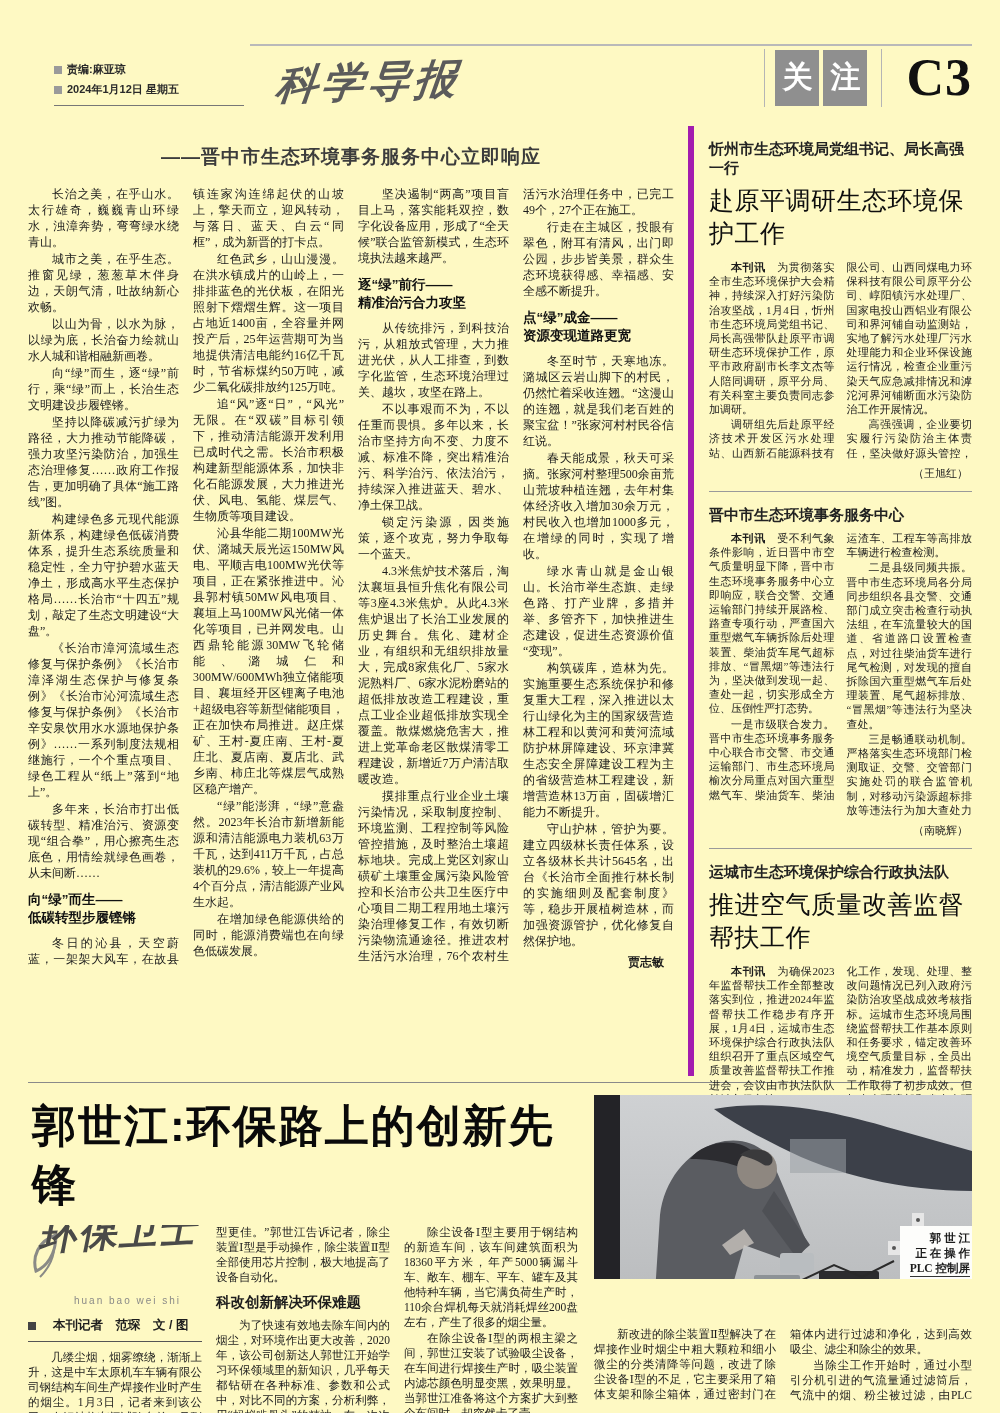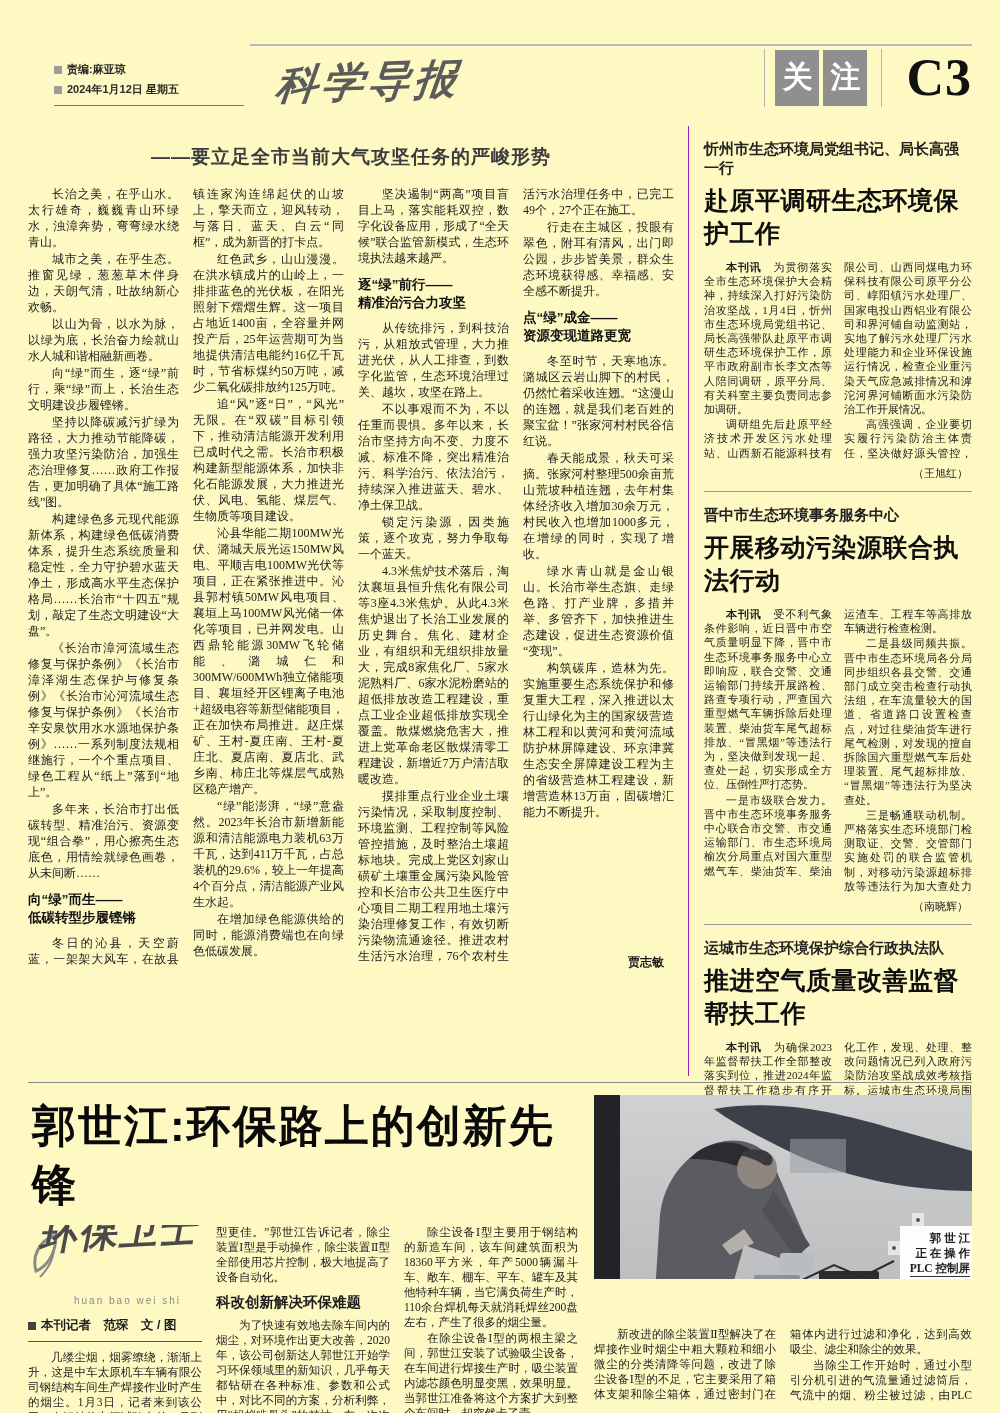--- a/index.html
+++ b/index.html
@@ -34,26 +34,26 @@
     letter-spacing:4px; margin-top:22px; }
   .main-subtitle { text-align:center; font-family:"Liberation Sans","DejaVu Sans",sans-serif;
     font-size:19px; font-weight:bold; color:#3c3c3c; margin:18px 0 16px 0; letter-spacing:1px; }
   .main-cols { column-count:4; column-gap:14px; column-fill:auto; height:788px; overflow:hidden;
     font-size:12px; line-height:16px; text-align:justify; }
   .para { text-indent:2em; margin:0 0 1px 0; }
   .col-subhead { font-family:"Liberation Sans","DejaVu Sans",sans-serif; font-size:13.5px;
     line-height:18px; margin:10px 0 8px 0; white-space:pre-line; color:#111; break-inside:avoid; }
   .main-sig { width:660px; margin-top:-20px; text-align:right; font-weight:bold; font-size:12px; padding-right:24px; }
   
-  .rail { width:284px; border-left:1px solid #a21caf; padding-left:15px; }
+  .rail { width:284px; border-left:6px solid #a21caf; padding-left:15px; }
   .rail-article { padding:6px 0 10px 0; }
   .rail-article + .rail-article { border-top:1px solid #9a9a9a; }
   .kicker { font-family:"Liberation Sans","DejaVu Sans",sans-serif; font-size:15px; font-weight:bold;
     color:#222; margin:8px 0 6px 0; }
-  .rail-title { font-family:"Liberation Sans","DejaVu Sans",sans-serif; font-size:25px; font-weight:700;
+  .rail-title { font-family:"Liberation Sans","DejaVu Sans",sans-serif; font-size:25px; font-weight:400;
     color:#0e0e0e; letter-spacing:0.5px; margin-bottom:10px; }
   .rail-body { column-count:2; column-gap:12px; column-fill:auto; overflow:hidden;
     font-size:11px; line-height:14.2px; text-align:justify; }
   .rail-body-1 { height:206px; } .rail-body-2 { height:292px; } .rail-body-3 { height:196px; }
   .rail-sig { text-align:right; font-weight:normal; font-size:11px; padding-right:4px; }
   
   .bottom-section { border-top:1px solid #8a8a8a; margin-top:6px; padding-top:12px;
     display:flex; height:332px; }
   .feature-left { width:566px; padding-right:16px; }
   .feature-title { font-family:"Liberation Sans","DejaVu Sans",sans-serif; font-size:44px; font-weight:900;
@@ -61,21 +61,21 @@
   .feature-cols { column-count:3; column-gap:14px; column-fill:auto; height:248px; overflow:hidden;
     font-size:11.5px; line-height:15px; text-align:justify; }
   .logo-block { break-inside:avoid; margin-bottom:8px; }
   .logo-art { position:relative; height:78px; }
   .logo-text { font-size:38px; font-weight:bold; font-style:italic; color:#4a4a48;
     letter-spacing:2px; transform:rotate(-3deg); display:inline-block; margin-left:10px; }
   .logo-leaf { position:absolute; left:-2px; top:2px; }
   .logo-pinyin { font-family:"Liberation Sans","DejaVu Sans",sans-serif; font-size:10px; color:#8a8a88;
     letter-spacing:2px; margin:-10px 0 10px 46px; }
   .byline { font-family:"Liberation Sans","DejaVu Sans",sans-serif; font-size:12.5px; font-weight:bold;
-    color:#1d1d1d; border-bottom:1px solid #555; padding-bottom:8px; display:flex; align-items:center; gap:5px; }
+    color:#1d1d1d; border-bottom:1px solid #555; padding-bottom:8px; display:flex; align-items:center; gap:17px; }
   .feature-subhead { font-family:"Liberation Sans","DejaVu Sans",sans-serif; font-size:14.5px;
     margin:10px 0 8px 0; break-inside:avoid; }
   .feature-right { width:378px; display:flex; flex-direction:column;gap:40px; }
   .photo { position:relative; width:378px; height:214px; background:#c6c7c9; overflow:hidden; }
   .caption { position:absolute; right:0; bottom:0; background:#fdfdfb; padding:5px 2px 2px 10px;
     text-align:right; font-size:11.5px; font-weight:bold; line-height:15px; }
   .caption .cap-line:last-child { border-bottom:1px solid #333; }
   .feature-right-body { column-count:2; column-gap:14px; column-fill:auto; height:102px; overflow:hidden;
     margin-top:8px; font-size:11.5px; line-height:15px; text-align:justify; }
 </style>
@@ -102,21 +102,21 @@
       <div class="badge-box">关</div>
       <div class="badge-box">注</div>
       <div class="badge-vline"></div>
       <div class="page-no">C3</div>
     </div>
   </div>
 
   <div class="top-section">
 
     <div class="main-article">
-      <div class="main-subtitle">——要立足全市当前大气攻坚任务的严峻形势</div>
+      <div class="main-subtitle">——晋中市生态环境事务服务中心立即响应</div>
       <div class="main-cols">
           <p class="para">长治之美，在乎山水。太行雄奇，巍巍青山环绿水，浊漳奔势，弯弯绿水绕青山。</p>
           <p class="para">城市之美，在乎生态。推窗见绿，葱葱草木伴身边，天朗气清，吐故纳新心欢畅。</p>
           <p class="para">以山为骨，以水为脉，以绿为底，长治奋力绘就山水人城和谐相融新画卷。</p>
           <p class="para">向“绿”而生，逐“绿”前行，乘“绿”而上，长治生态文明建设步履铿锵。</p>
           <p class="para">坚持以降碳减污扩绿为路径，大力推动节能降碳，强力攻坚污染防治，加强生态治理修复……政府工作报告，更加明确了具体“施工路线”图。</p>
           <p class="para">构建绿色多元现代能源新体系，构建绿色低碳消费体系，提升生态系统质量和稳定性，全力守护碧水蓝天净土，形成高水平生态保护格局……长治市“十四五”规划，敲定了生态文明建设“大盘”。</p>
           <p class="para">《长治市漳河流域生态修复与保护条例》《长治市漳泽湖生态保护与修复条例》《长治市沁河流域生态修复与保护条例》《长治市辛安泉饮用水水源地保护条例》……一系列制度法规相继施行，一个个重点项目、绿色工程从“纸上”落到“地上”。</p>
           <p class="para">多年来，长治市打出低碳转型、精准治污、资源变现“组合拳”，用心擦亮生态底色，用情绘就绿色画卷，从未间断……</p>
           <h3 class="col-subhead">向“绿”而生——
@@ -135,40 +135,40 @@
           <p class="para">锁定污染源，因类施策，逐个攻克，努力争取每一个蓝天。</p>
           <p class="para">4.3米焦炉技术落后，淘汰襄垣县恒升焦化有限公司等3座4.3米焦炉。从此4.3米焦炉退出了长治工业发展的历史舞台。焦化、建材企业，有组织和无组织排放量大，完成8家焦化厂、5家水泥熟料厂、6家水泥粉磨站的超低排放改造工程建设，重点工业企业超低排放实现全覆盖。散煤燃烧危害大，推进上党革命老区散煤清零工程建设，新增近7万户清洁取暖改造。</p>
           <p class="para">摸排重点行业企业土壤污染情况，采取制度控制、环境监测、工程控制等风险管控措施，及时整治土壤超标地块。完成上党区刘家山磺矿土壤重金属污染风险管控和长治市公共卫生医疗中心项目二期工程用地土壤污染治理修复工作，有效切断污染物流通途径。推进农村生活污水治理，76个农村生活污水治理任务中，已完工49个，27个正在施工。</p>
           <p class="para">行走在主城区，投眼有翠色，附耳有清风，出门即公园，步步皆美景，群众生态环境获得感、幸福感、安全感不断提升。</p>
           <h3 class="col-subhead">点“绿”成金——
 资源变现道路更宽</h3>
           <p class="para">冬至时节，天寒地冻。潞城区云岩山脚下的村民，仍然忙着采收连翘。“这漫山的连翘，就是我们老百姓的聚宝盆！”张家河村村民谷信红说。</p>
           <p class="para">春天能成景，秋天可采摘。张家河村整理500余亩荒山荒坡种植连翘，去年村集体经济收入增加30余万元，村民收入也增加1000多元，在增绿的同时，实现了增收。</p>
           <p class="para">绿水青山就是金山银山。长治市举生态旗、走绿色路、打产业牌，多措并举、多管齐下，加快推进生态建设，促进生态资源价值“变现”。</p>
           <p class="para">构筑碳库，造林为先。实施重要生态系统保护和修复重大工程，深入推进以太行山绿化为主的国家级营造林工程和以黄河和黄河流域防护林屏障建设、环京津冀生态安全屏障建设工程为主的省级营造林工程建设，新增营造林13万亩，固碳增汇能力不断提升。</p>
+          <p class="para">守山护林，管护为要。建立四级林长责任体系，设立各级林长共计5645名，出台《长治市全面推行林长制的实施细则及配套制度》等，稳步开展植树造林，而加强资源管护，优化修复自然保护地。</p>
         </div>
       <div class="main-sig">贾志敏</div>
     </div>
 
     <div class="rail">
 
       <div class="rail-article">
         <div class="kicker">忻州市生态环境局党组书记、局长高强一行</div>
         <div class="rail-title">赴原平调研生态环境保护工作</div>
         <div class="rail-body rail-body-1">
             <p class="para"><b>本刊讯</b>　为贯彻落实全市生态环境保护大会精神，持续深入打好污染防治攻坚战，1月4日，忻州市生态环境局党组书记、局长高强带队赴原平市调研生态环境保护工作，原平市政府副市长李文杰等人陪同调研，原平分局、有关科室主要负责同志参加调研。</p>
             <p class="para">调研组先后赴原平经济技术开发区污水处理站、山西新石能源科技有限公司、山西同煤电力环保科技有限公司原平分公司、崞阳镇污水处理厂、国家电投山西铝业有限公司和界河铺自动监测站，实地了解污水处理厂污水处理能力和企业环保设施运行情况，检查企业重污染天气应急减排情况和滹沱河界河铺断面水污染防治工作开展情况。</p>
             <p class="para">高强强调，企业要切实履行污染防治主体责任，坚决做好源头管控，规范环保设施运行管理。严格落实应急减排措施，确保污染物稳定达标排放；要加强污水处理厂运行管理，做到污水应收尽收，保障污水处理设施安全稳定运行；要因地制宜做好数据比对监测，精准把握断面水质变化情况，推进断面水质精细化管理。下一步，忻州市生态环境局将持续加强生态保护监管，加大生态环境领域执法力度，依法打击环境违法行为，推动全市生态环境质量持续改善。</p>
           </div>
         <div class="rail-sig">（王旭红）</div>
       </div>
 
       <div class="rail-article">
         <div class="kicker">晋中市生态环境事务服务中心</div>
-        <div class="rail-title">开展移动污染源联合执法行动</div>
         <div class="rail-body rail-body-2">
             <p class="para"><b>本刊讯</b>　受不利气象条件影响，近日晋中市空气质量明显下降，晋中市生态环境事务服务中心立即响应，联合交警、交通运输部门持续开展路检、路查专项行动，严查国六重型燃气车辆拆除后处理装置、柴油货车尾气超标排放、“冒黑烟”等违法行为，坚决做到发现一起、查处一起，切实形成全方位、压倒性严打态势。</p>
             <p class="para">一是市级联合发力。晋中市生态环境事务服务中心联合市交警、市交通运输部门、市生态环境局榆次分局重点对国六重型燃气车、柴油货车、柴油运渣车、工程车等高排放车辆进行检查检测。</p>
             <p class="para">二是县级同频共振。晋中市生态环境局各分局同步组织各县交警、交通部门成立突击检查行动执法组，在车流量较大的国道、省道路口设置检查点，对过往柴油货车进行尾气检测，对发现的擅自拆除国六重型燃气车后处理装置、尾气超标排放、“冒黑烟”等违法行为坚决查处。</p>
             <p class="para">三是畅通联动机制。严格落实生态环境部门检测取证、交警、交管部门实施处罚的联合监管机制，对移动污染源超标排放等违法行为加大查处力度，形成严管重罚高压态势。通过此次专项执法行动，各执法行动组共检测柴油货车286辆，检查国六重型燃气车252辆，发现超标排放车辆24辆，涉嫌拆除国六重型燃气车后处理装置1辆，各部门依照自身职责按相关规定依法处置。</p>
           </div>
         <div class="rail-sig">（南晓辉）</div>
       </div>
 
       <div class="rail-article">

